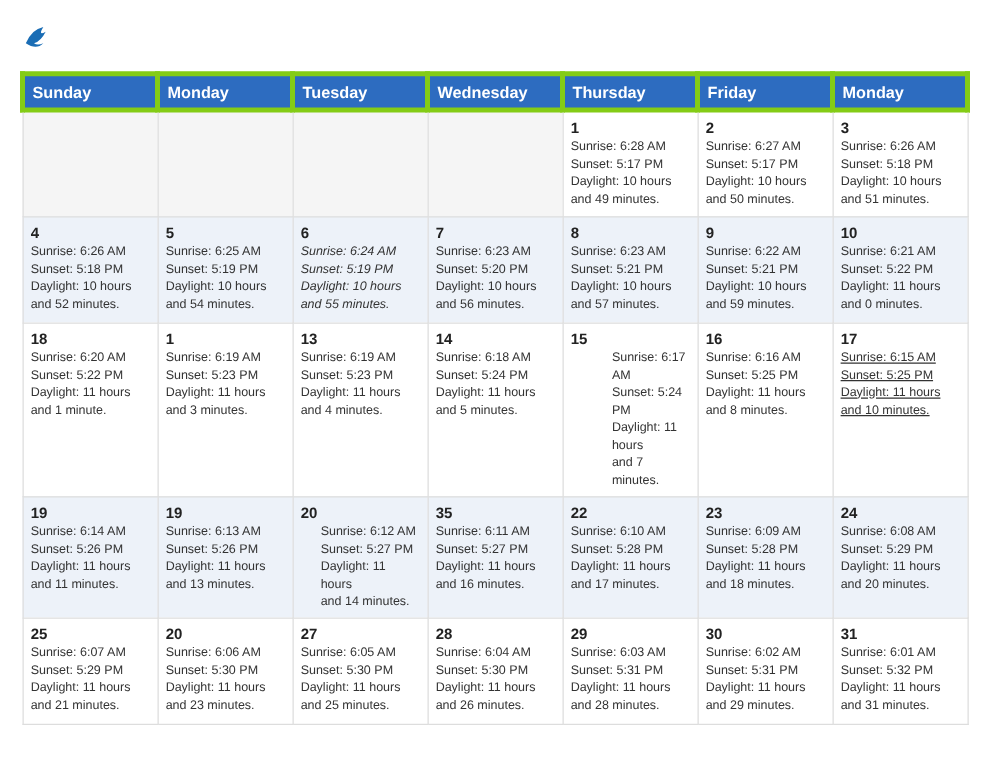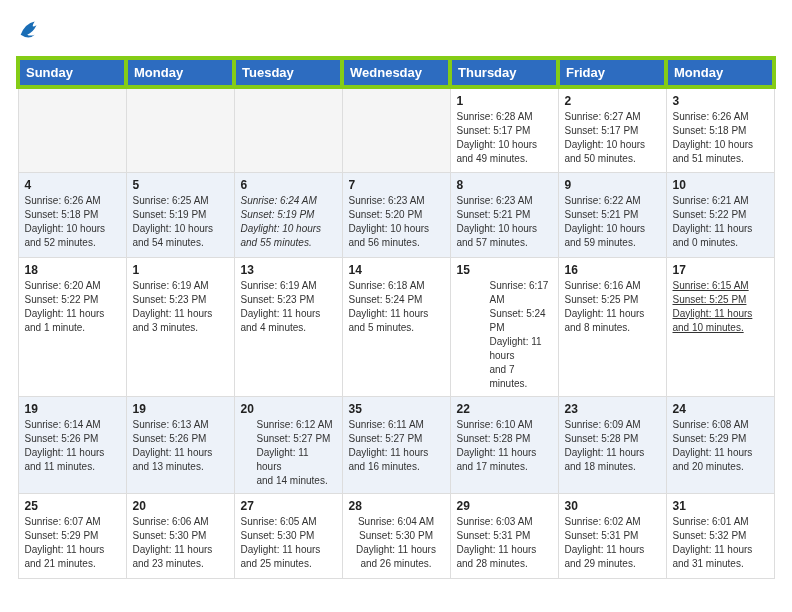--- a/index.html
+++ b/index.html
@@ -317,21 +317,21 @@
           </td>
           <td>
             <span class="day-number">27</span>
             <div class="day-info" style="white-space: pre-line;">Sunrise: 6:05 AM
 Sunset: 5:30 PM
 Daylight: 11 hours
 and 25 minutes.</div>
           </td>
           <td>
             <span class="day-number">28</span>
-            <div class="day-info" style="white-space: pre-line; text-align: center;">Sunrise: 6:04 AM
+            <div class="day-info" style="white-space: pre-line;">Sunrise: 6:04 AM
 Sunset: 5:30 PM
 Daylight: 11 hours
 and 26 minutes.</div>
           </td>
           <td>
             <span class="day-number">29</span>
             <div class="day-info" style="white-space: pre-line;">Sunrise: 6:03 AM
 Sunset: 5:31 PM
 Daylight: 11 hours
 and 28 minutes.</div>

